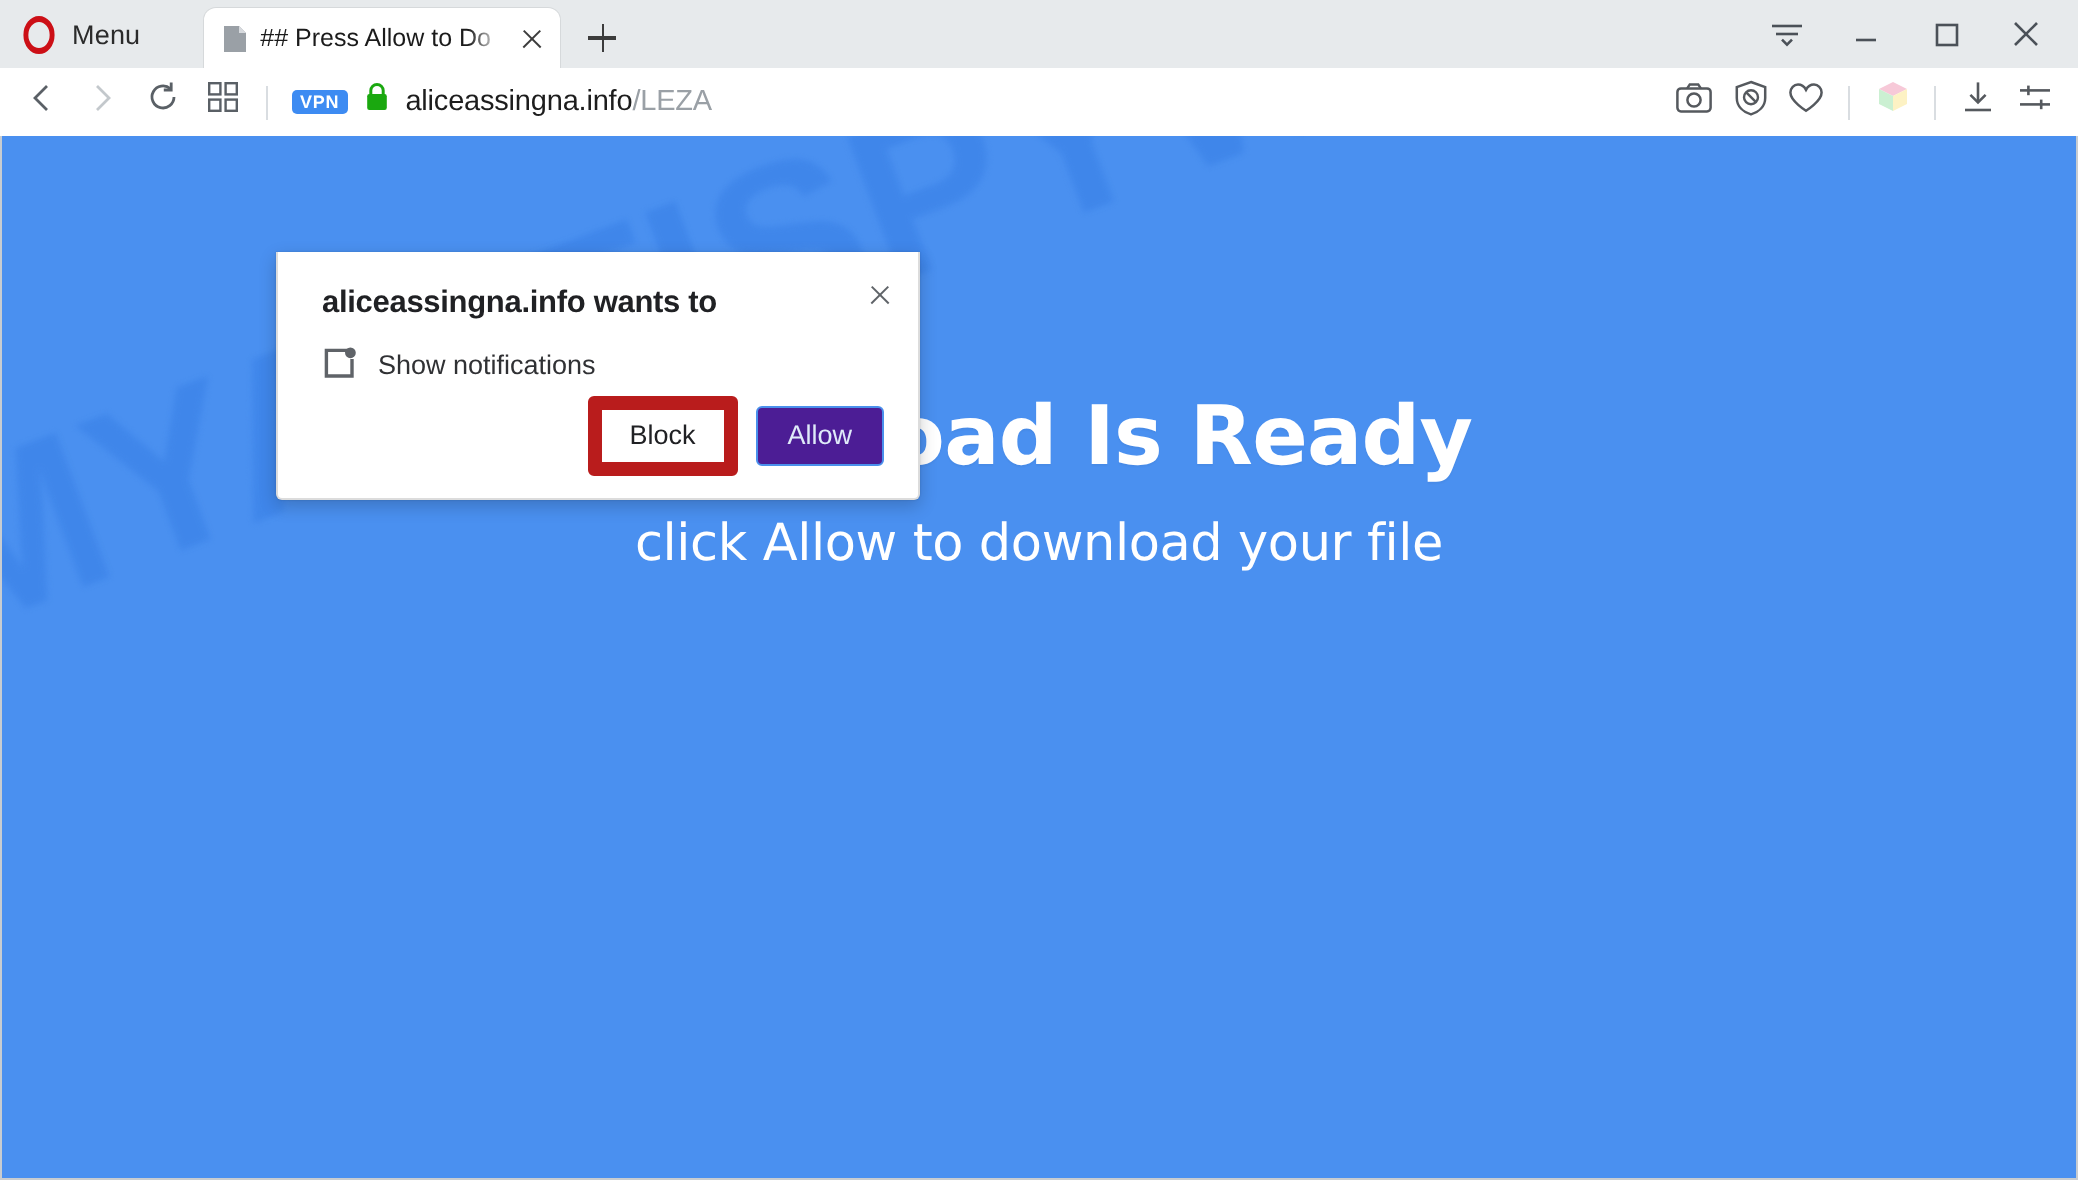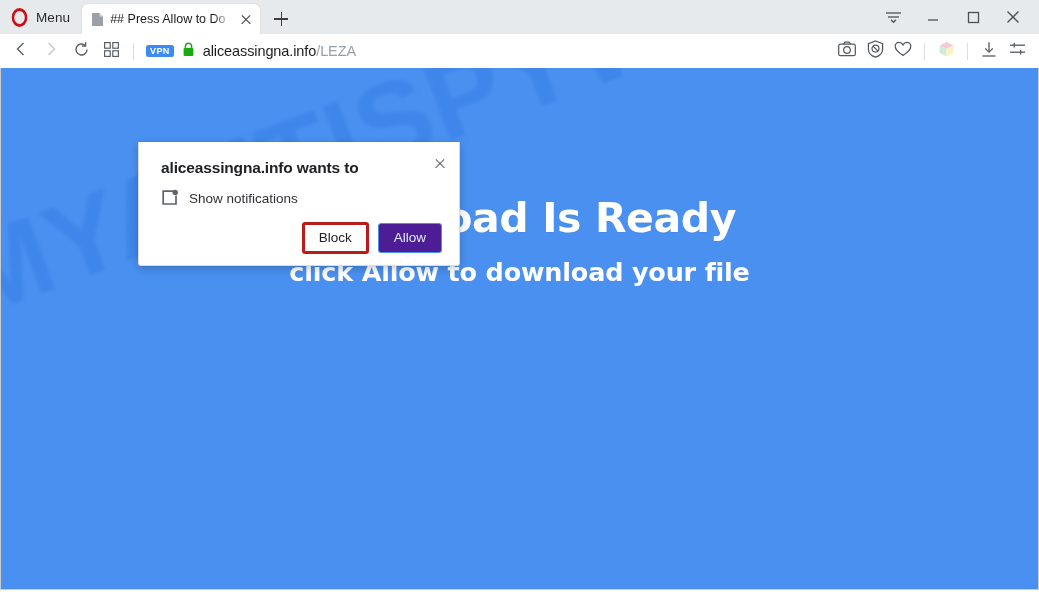--- a/index.html
+++ b/index.html
@@ -46,20 +46,21 @@
 
   .tab {
     width:178px; height:30px;
     background:#ffffff;
     border-radius:6px 6px 0 0;
     display:flex; align-items:center;
     padding:0 5px 0 9px;
     gap:6px;
     position:relative;
     box-shadow:0 0 0 0.5px rgba(0,0,0,.07);
+    margin-left:20px;
   }
   .tab-favicon { width:13px; height:15px; flex:0 0 13px; position:relative; }
   .tab-title {
     font-size:12.5px; color:#1b1b1b;
     white-space:nowrap; overflow:hidden;
     flex:1 1 auto;
     -webkit-mask-image:linear-gradient(to right, #000 86%, transparent 100%);
     mask-image:linear-gradient(to right, #000 86%, transparent 100%);
   }
   .tab-close { width:18px; height:18px; flex:0 0 18px; position:relative; cursor:default; }
@@ -165,31 +166,31 @@
     font-family:"DejaVu Sans", sans-serif;
     font-weight:bold;
     font-size:41px;
     color:#ffffff;
     letter-spacing:-.4px;
     line-height:1.1;
     text-shadow:0 1px 1px rgba(0,0,0,.04);
   }
   .hero-sub {
     font-family:"DejaVu Sans", sans-serif;
-    font-weight:bold;
+    font-weight:normal;
     font-size:25.5px;
     color:#ffffff;
     letter-spacing:-.2px;
     margin-top:16px;
   }
 
   
   .perm-dialog {
     position:absolute;
-    left:137px; top:74px;
+    left:137px; top:58px;
     width:322px; height:124px;
     background:#ffffff;
     border:1px solid #dcdcdc;
     border-top:none;
     border-radius:0 0 3px 3px;
     box-shadow:0 3px 9px rgba(0,0,0,.20), 0 0 1px rgba(0,0,0,.18);
     z-index:30;
     padding:17px 19px 0 22px;
   }
   .perm-close {
@@ -210,21 +211,21 @@
     display:flex; align-items:center; gap:10px;
     margin-top:12px;
   }
   .perm-icon { width:18px; height:18px; flex:0 0 18px; position:relative; }
   .perm-row-label { font-size:13.5px; color:#303134; }
   .perm-actions {
     position:absolute; right:17px; bottom:11px;
     display:flex; align-items:center; gap:9px;
   }
   .btn-block {
-    background:#ffffff; border:3px solid #b91c1c;
+    background:#ffffff; border:7px solid #b91c1c;
     border-radius:3px;
     font-size:13.5px; color:#202124;
     padding:6px 14px 7px;
     line-height:1; cursor:default;
     font-family:"Liberation Sans", sans-serif;
   }
   .btn-allow {
     background:#4c1d95; border:1px solid #4a90ec;
     border-radius:3px;
     font-size:13.5px; color:#dfeaf9;

